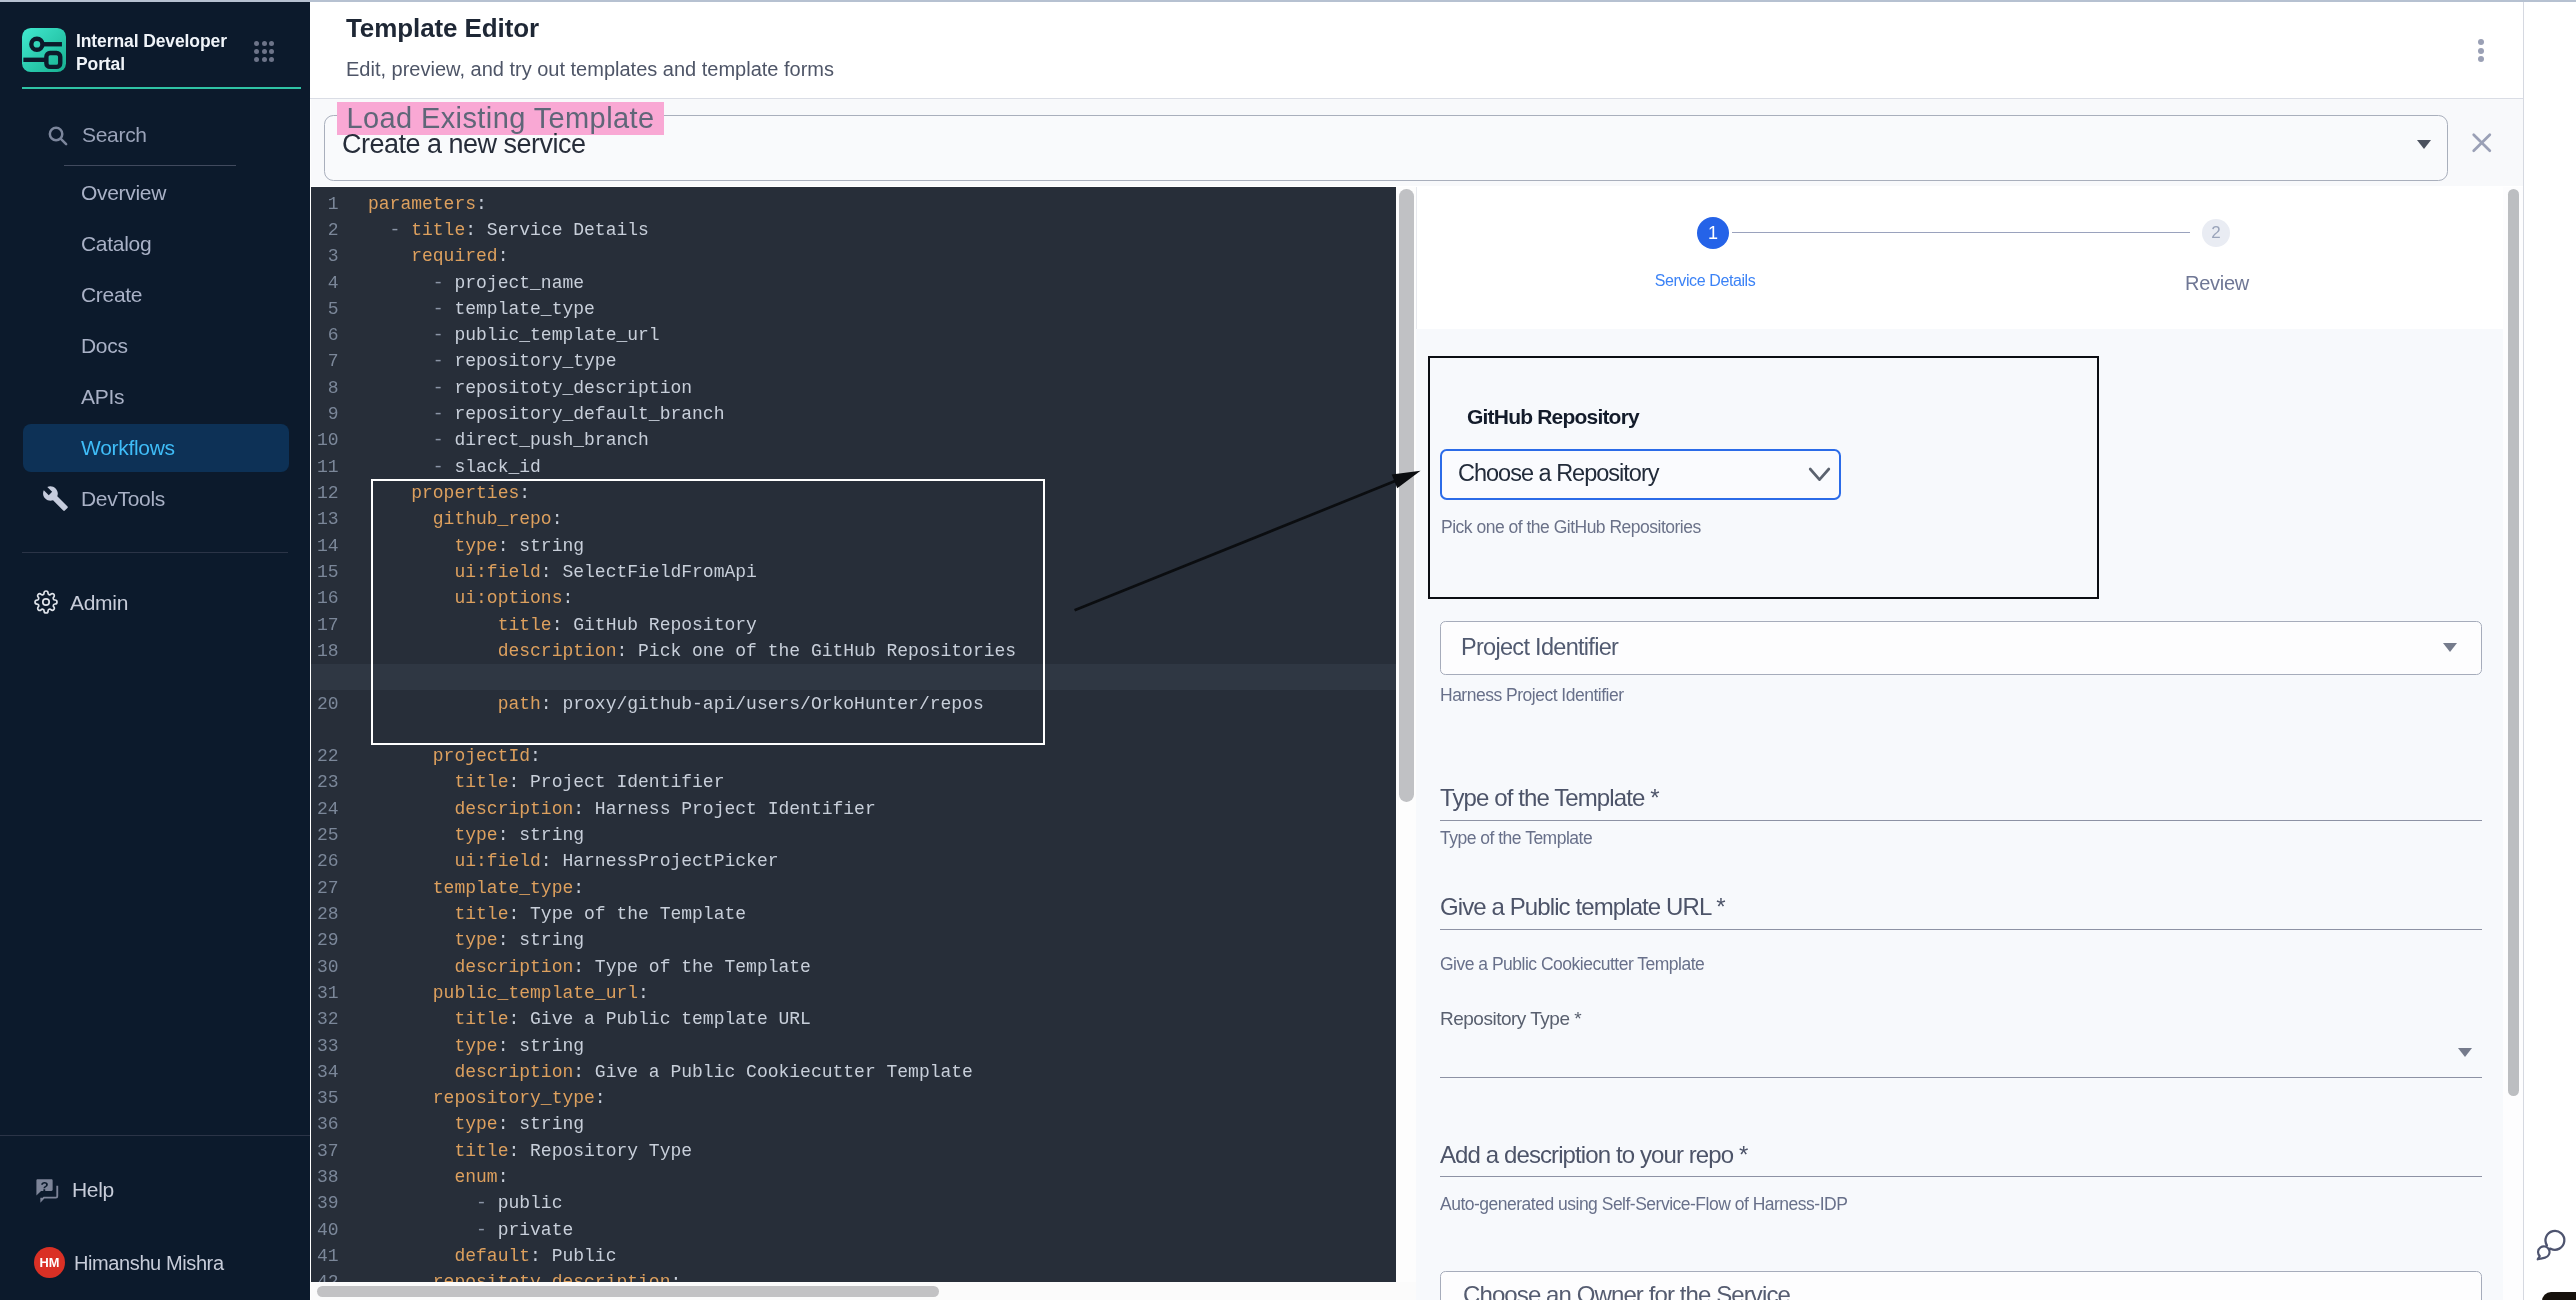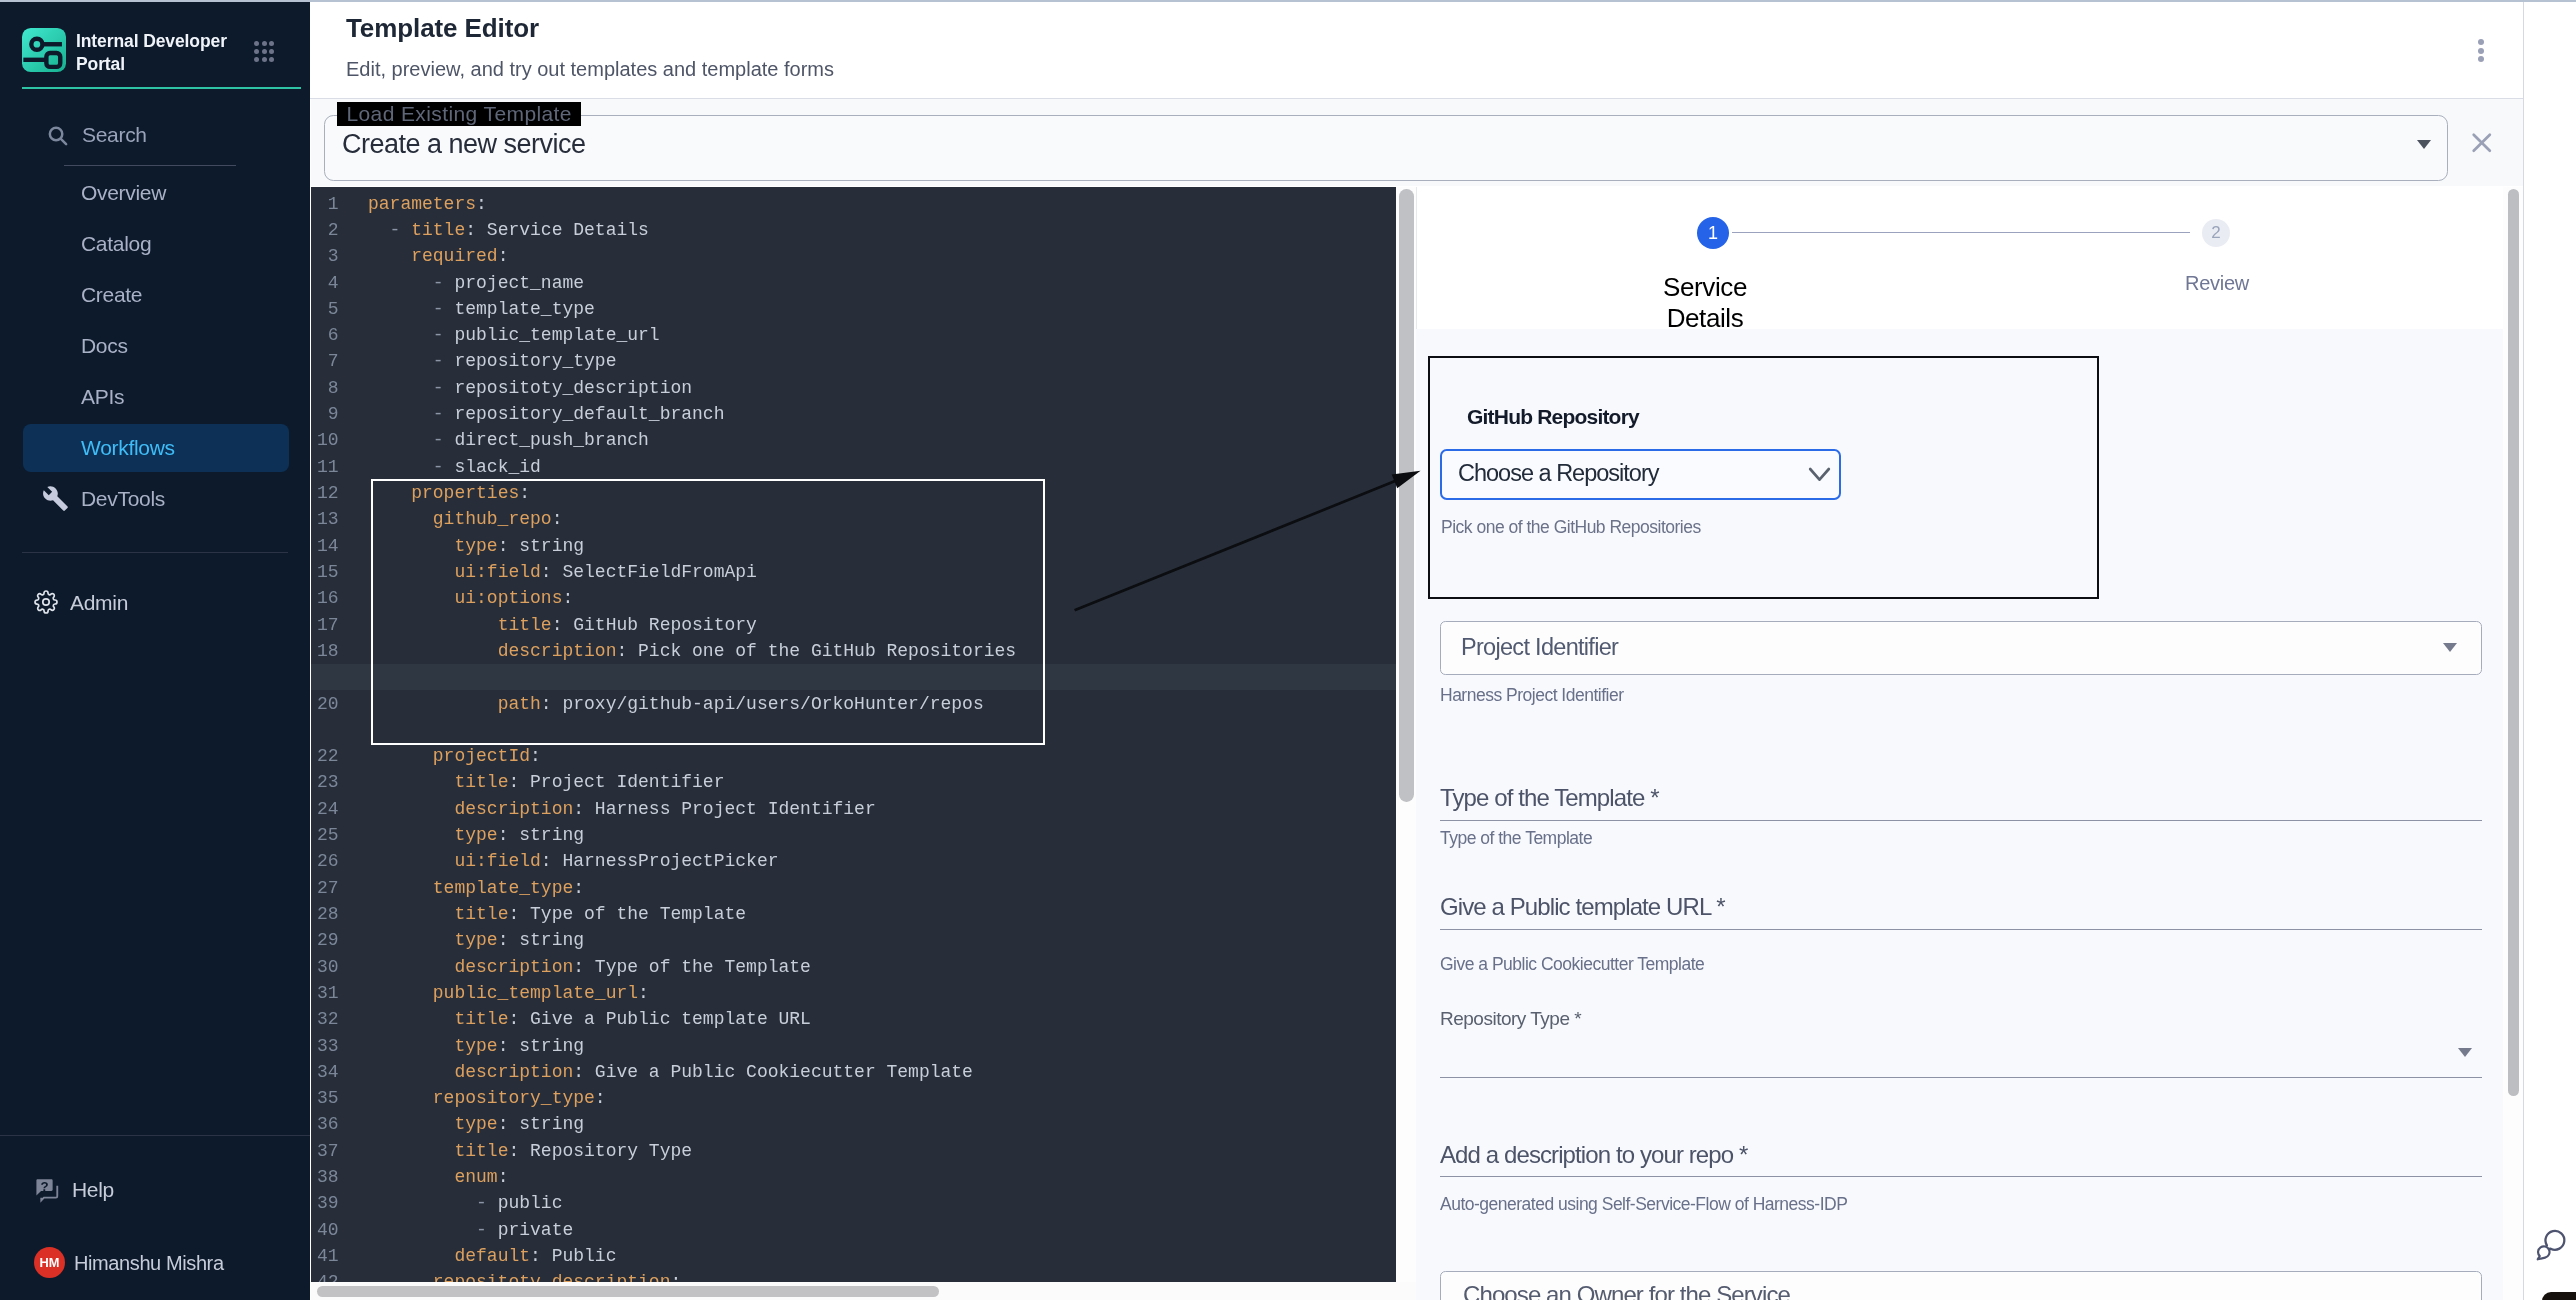--- a/index.html
+++ b/index.html
@@ -23,21 +23,21 @@
 #hm { position:absolute; left:34px; top:1245px; width:31px; height:31px; border-radius:50%; background:#da3025; color:#fff; font-size:12.8px; font-weight:bold; text-align:center; line-height:31px; letter-spacing:0; }
 
 
 #main { left:310px; top:2px; width:2214px; height:1299px; background:#fff; }
 .kd { position:absolute; left:2478px; width:6px; height:6px; border-radius:50%; background:#9aa0b5; }
 #hdiv { position:absolute; left:310px; top:98px; width:2214px; height:1.3px; background:#dadde5; }
 
 
 #tbar { left:311px; top:99px; width:2212px; height:87px; background:#f8f9fb; }
 #fset { position:absolute; left:324px; top:115px; width:2124px; height:66px; border:1.3px solid #a9afbc; border-radius:9.4px; background:#f9fafc; }
-#flabel { position:absolute; left:337px; top:102px; background:#000000; padding:0 9.4px; font-size:21px; color:#5f6678; letter-spacing:0.4px; }
+#flabel { position:absolute; left:337px; top:102px; background:#f9a8d4; padding:0 9.4px; font-size:29px; color:#5f6678; letter-spacing:0.4px; }
 #fval { position:absolute; left:342px; top:129px; font-size:27px; color:#272d3a; letter-spacing:-0.5px; }
 #fcaret { position:absolute; left:2417px; top:140px; width:0; height:0; border-left:7.4px solid transparent; border-right:7.4px solid transparent; border-top:9.4px solid #4c525e; }
 #xicon { position:absolute; left:2471px; top:132px; }
 
 
 #code { left:311px; top:187px; width:1085px; height:1095px; background:#272e39; overflow:hidden; }
 .crow { position:absolute; left:0; width:1085px; height:26px; line-height:26px; font-family:"Liberation Mono",monospace; font-size:18px; white-space:pre; }
 .lnum { position:absolute; left:0; top:0; width:27.5px; text-align:right; color:#7b8799; }
 .ctext { position:absolute; left:57px; top:0; }
 .hline { position:absolute; left:0; width:1085px; height:26px; background:#2f3743; }
@@ -50,21 +50,21 @@
 #chstrip { left:311px; top:1282px; width:1105px; height:19px; background:#fbfbfb; }
 #chthumb { left:317px; top:1286px; width:622px; height:10.7px; background:#c2c2c4; border-radius:5.4px; }
 
 
 #rp { left:1416px; top:187px; width:1107px; height:1114px; background:#fff; border-left:1.3px solid #e7e9ee; }
 #rpgrey { left:1416px; top:329px; width:1107px; height:972px; background:#f7f9fc; }
 .stepc { position:absolute; border-radius:50%; text-align:center; }
 #st1 { left:1697px; top:217px; width:32px; height:32px; background:#2563e8; color:#fff; font-size:18px; line-height:32px; }
 #stline { left:1732px; top:232px; width:458px; height:1.3px; background:#9aa2bd; }
 #st2 { left:2202px; top:219px; width:28px; height:28px; background:#e9ecf3; color:#9aa4ba; font-size:17px; line-height:28px; }
-#stl1 { position:absolute; left:1638px; top:272px; width:134px; text-align:center; font-size:26px; font-weight:500; color:#000000; letter-spacing:-0.4px; }
+#stl1 { position:absolute; left:1638px; top:272px; width:134px; text-align:center; font-size:16px; font-weight:500; color:#3b82f6; letter-spacing:-0.4px; }
 #stl2 { position:absolute; left:2150px; top:272px; width:134px; text-align:center; font-size:20px; color:#6f7795; letter-spacing:-0.3px; }
 
 #bbox { left:1428px; top:356px; width:671px; height:243px; border:2.7px solid #0c0e13; }
 #ghlab { position:absolute; left:1441px; top:405px; font-size:21px; font-weight:bold; color:#131b2a; letter-spacing:-0.8px;margin-left:26px; }
 #bsel { position:absolute; left:1440px; top:449px; width:401px; height:51px; border:2px solid #2b6be8; border-radius:6.7px; background:#fafbfe; }
 #bseltxt { position:absolute; left:1458px; top:460px; font-size:23.5px; color:#222b3a; letter-spacing:-1px; }
 #ghhelp { position:absolute; left:1441px; top:517px; font-size:17.5px; color:#6b7289; letter-spacing:-0.5px; }
 
 .inbox { position:absolute; left:1440px; width:1042px; border:1.3px solid #a6acbb; border-radius:5.4px; background:#fdfdfe; }
 #pid { top:621px; height:54px; }

